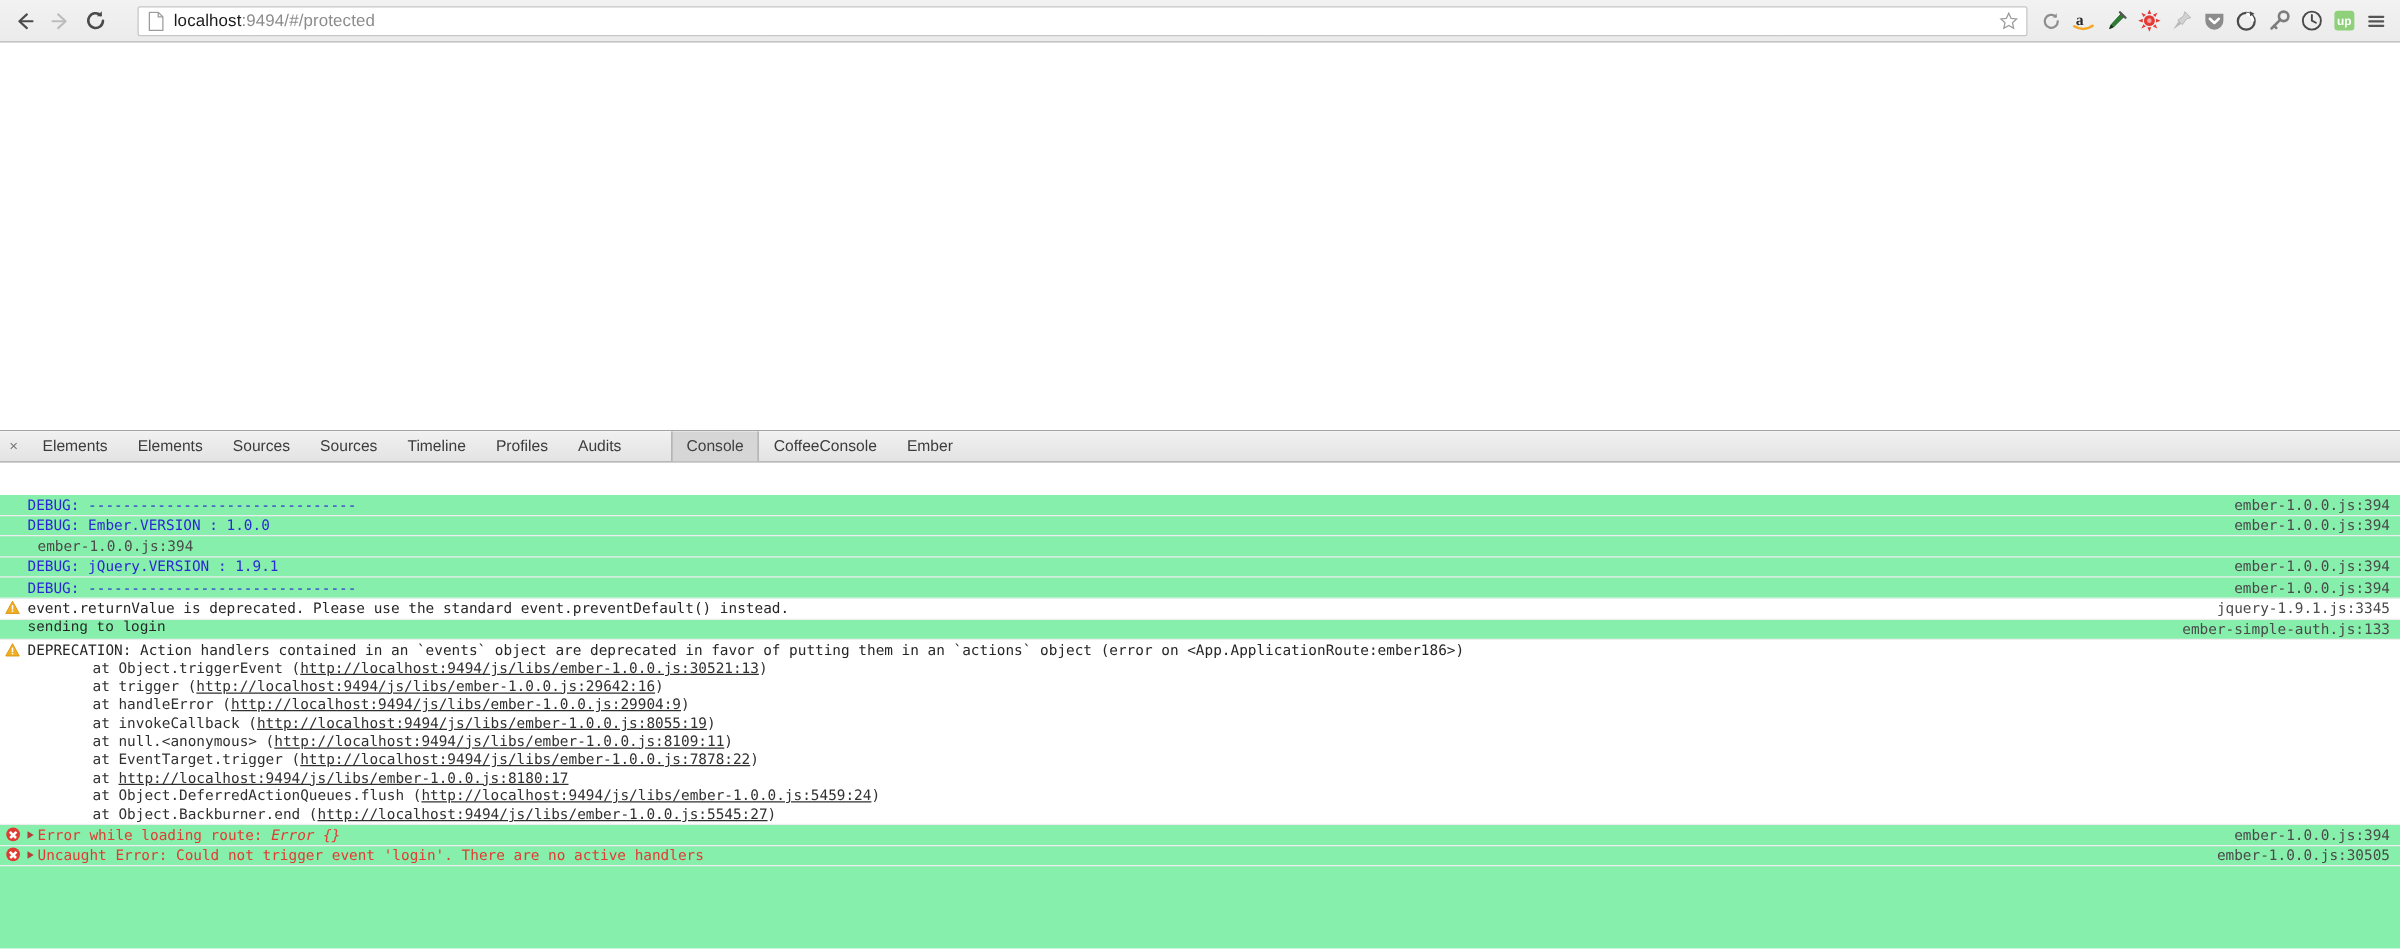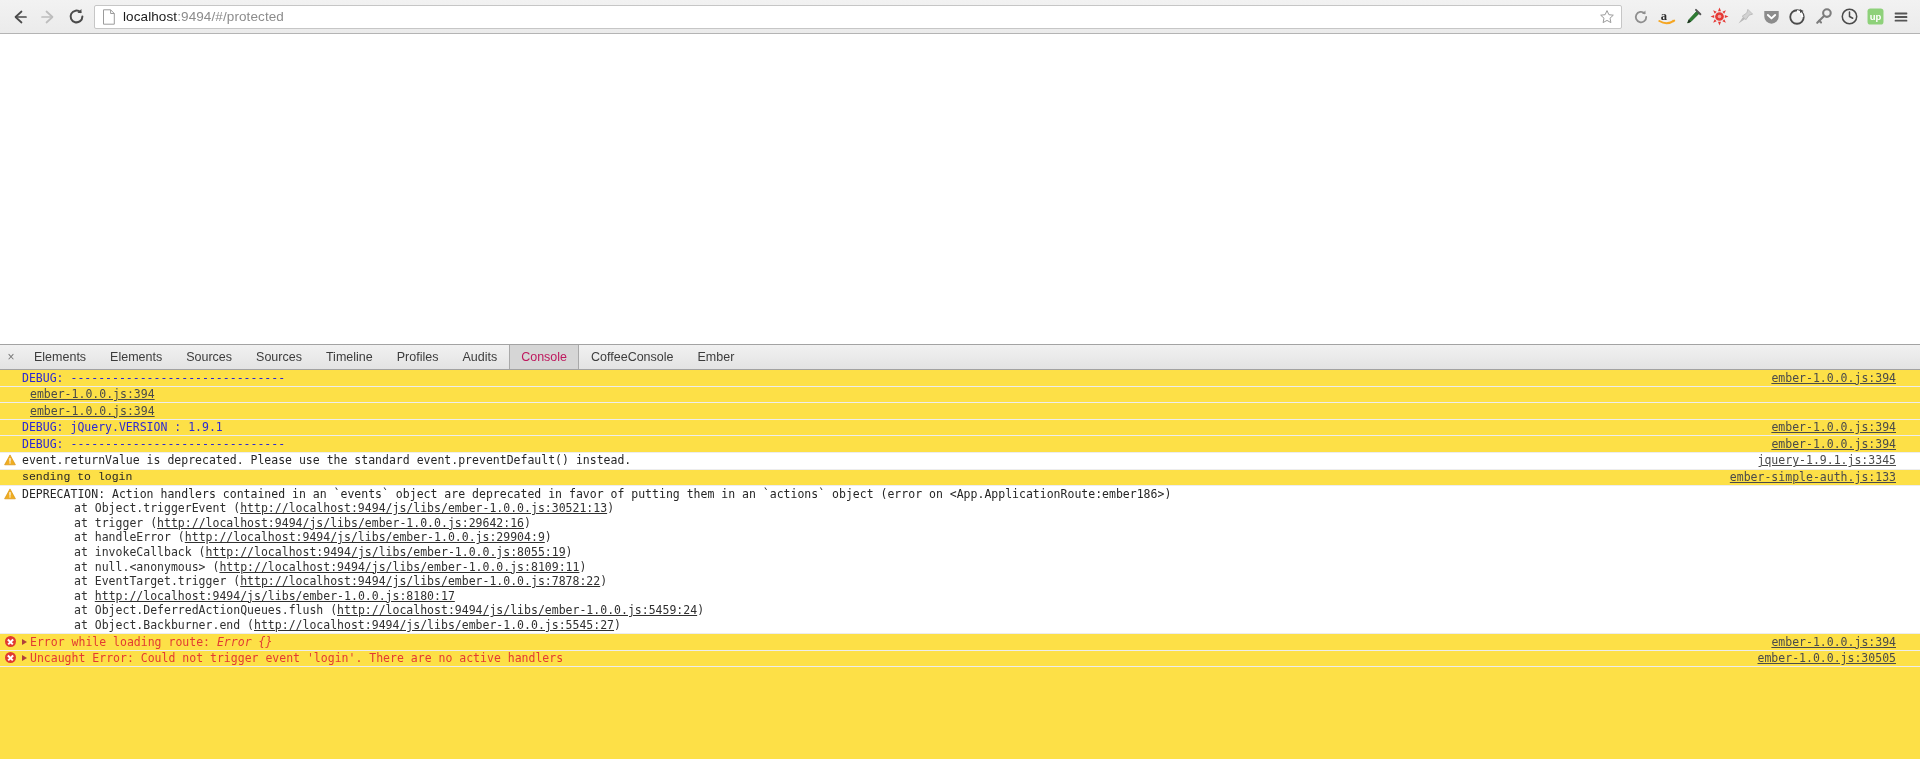--- a/index.html
+++ b/index.html
@@ -31,21 +31,21 @@
     display: flex;
     align-items: center;
     justify-content: center;
     flex: 0 0 auto;
   }
   .nav-btn svg { display: block; }
 
   .omnibox {
     flex: 1 1 auto;
     height: 24px;
-    margin: 0 6px 0 4px;
+    margin: 0 6px 0 20px;
     background: #ffffff;
     border: 1px solid #c6c6c6;
     border-radius: 2px;
     display: flex;
     align-items: center;
     padding: 0 4px 0 7px;
     box-sizing: border-box;
     position: relative;
     min-width: 0;
   }
@@ -110,31 +110,33 @@
     white-space: nowrap;
     box-sizing: border-box;
     border-left: 1px solid transparent;
     border-right: 1px solid transparent;
     font-size: 12.5px;
   }
   .dt-tab.selected {
     background: #d6d6d6;
     border-left: 1px solid #a9a9a9;
     border-right: 1px solid #a9a9a9;
-    color: #be185d;
+    color: #404040;
+    margin-left: 28px;
   }
 
   .dt-console {
     flex: 1 1 auto;
     overflow: hidden;
-    background: #fde047;
+    background: #86efac;
     font-family: "DejaVu Sans Mono", monospace;
     font-size: 11.5px;
     line-height: 14.6px;
     color: #303030;
+    margin-top: 26px;
   }
   .con-row {
     position: relative;
     display: flex;
     align-items: flex-start;
     border-bottom: 1px solid #ededed;
     padding: 0.5px 0 0.5px 0;
     min-height: 14px;
     box-sizing: border-box;
   }
@@ -150,26 +152,25 @@
   .con-body {
     flex: 1 1 auto;
     padding-left: 2px;
     white-space: pre-wrap;
     word-break: break-word;
     min-width: 0;
     padding-right: 8px;
   }
   .con-src {
     flex: 0 0 auto;
-    padding-right: 24px;
+    padding-right: 8px;
     padding-left: 10px;
     font-family: "DejaVu Sans Mono", monospace;
     font-size: 11.5px;
     color: #4a4a4a;
-    text-decoration: underline;
     white-space: nowrap;
     align-self: flex-start;
   }
   .row-debug .con-body { color: #2b28d4; }
   .row-warn { background: #ffffff; }
   .row-warn .con-body { color: #262626; }
   .row-error .con-body { color: #e23b32; }
   .row-plain .con-body { color: #262626; font-family: Liberation Mono, monospace; }
 
   .stack { color: #303030; display: block; }
@@ -360,20 +361,21 @@
   </div>
 
   <div class="dt-console" id="console-log">
       <div class="con-row row-debug">
         <div class="con-gutter"></div>
         <div class="con-body"><span>DEBUG: -------------------------------</span></div>
         <div class="con-src">ember-1.0.0.js:394</div>
       </div>
       <div class="con-row row-debug">
         <div class="con-gutter"></div>
+        <div class="con-body"><span>DEBUG: Ember.VERSION : 1.0.0</span></div>
         <div class="con-src">ember-1.0.0.js:394</div>
       </div>
       <div class="con-row row-debug">
         <div class="con-gutter"></div>
         <div class="con-src">ember-1.0.0.js:394</div>
       </div>
       <div class="con-row row-debug">
         <div class="con-gutter"></div>
         <div class="con-body"><span>DEBUG: jQuery.VERSION : 1.9.1</span></div>
         <div class="con-src">ember-1.0.0.js:394</div>

